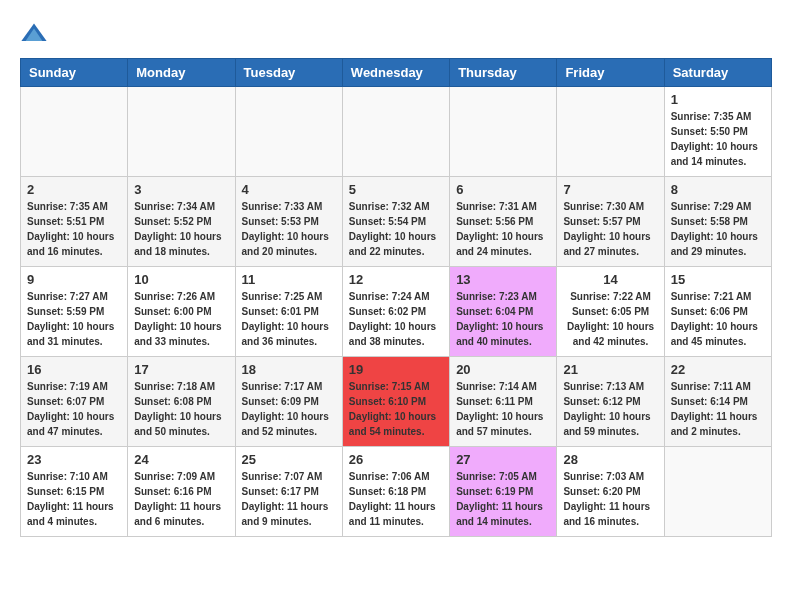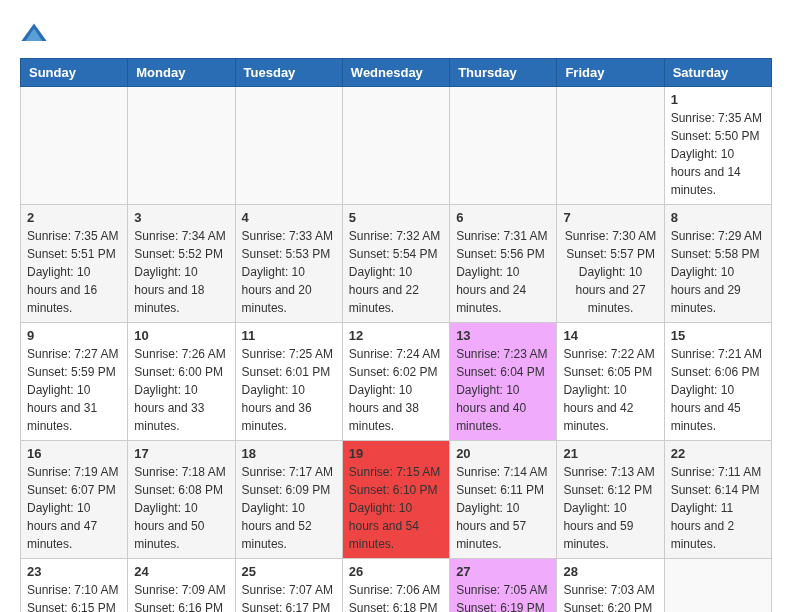--- a/index.html
+++ b/index.html
@@ -68,23 +68,24 @@
     .calendar tr:nth-child(odd) td {
       background-color: #ffffff;
     }
     .day-num {
       font-size: 13px;
       font-weight: bold;
       display: block;
       margin-bottom: 2px;
     }
     .day-info {
-      font-size: 12px;
+      font-size: 10px;
       line-height: 1.5;
       color: #333;
+      font-weight: bold;
     }
     .empty-cell {
       background-color: #f9f9f9 !important;
     }
   </style>
 </head>
 <body>
 
 <div class="header">
   <div class="logo">
@@ -157,21 +158,21 @@
 Daylight: 10 hours and 22 minutes.</div>
         </td>
         <td style="background-color: rgb(245, 245, 245);">
           <span class="day-num">6</span>
           <div class="day-info" style="white-space: pre-line;">Sunrise: 7:31 AM
 Sunset: 5:56 PM
 Daylight: 10 hours and 24 minutes.</div>
         </td>
         <td style="background-color: rgb(245, 245, 245);">
           <span class="day-num">7</span>
-          <div class="day-info" style="white-space: pre-line; text-align: center;">Sunrise: 7:30 AM
+          <div class="day-info" style="white-space: pre-line;">Sunrise: 7:30 AM
 Sunset: 5:57 PM
 Daylight: 10 hours and 27 minutes.</div>
         </td>
         <td style="background-color: rgb(245, 245, 245);">
           <span class="day-num">8</span>
           <div class="day-info" style="white-space: pre-line;">Sunrise: 7:29 AM
 Sunset: 5:58 PM
 Daylight: 10 hours and 29 minutes.</div>
         </td>
       </tr>
@@ -199,21 +200,21 @@
           <div class="day-info" style="white-space: pre-line;">Sunrise: 7:24 AM
 Sunset: 6:02 PM
 Daylight: 10 hours and 38 minutes.</div>
         </td>
         <td style="background-color: #f0abfc;">
           <span class="day-num">13</span>
           <div class="day-info" style="white-space: pre-line;">Sunrise: 7:23 AM
 Sunset: 6:04 PM
 Daylight: 10 hours and 40 minutes.</div>
         </td>
-        <td style="background-color: rgb(255, 255, 255);">
+        <td style="background-color: rgb(255, 255, 255); text-align: center;">
           <span class="day-num">14</span>
           <div class="day-info" style="white-space: pre-line;">Sunrise: 7:22 AM
 Sunset: 6:05 PM
 Daylight: 10 hours and 42 minutes.</div>
         </td>
         <td style="background-color: rgb(255, 255, 255);">
           <span class="day-num">15</span>
           <div class="day-info" style="white-space: pre-line;">Sunrise: 7:21 AM
 Sunset: 6:06 PM
 Daylight: 10 hours and 45 minutes.</div>

